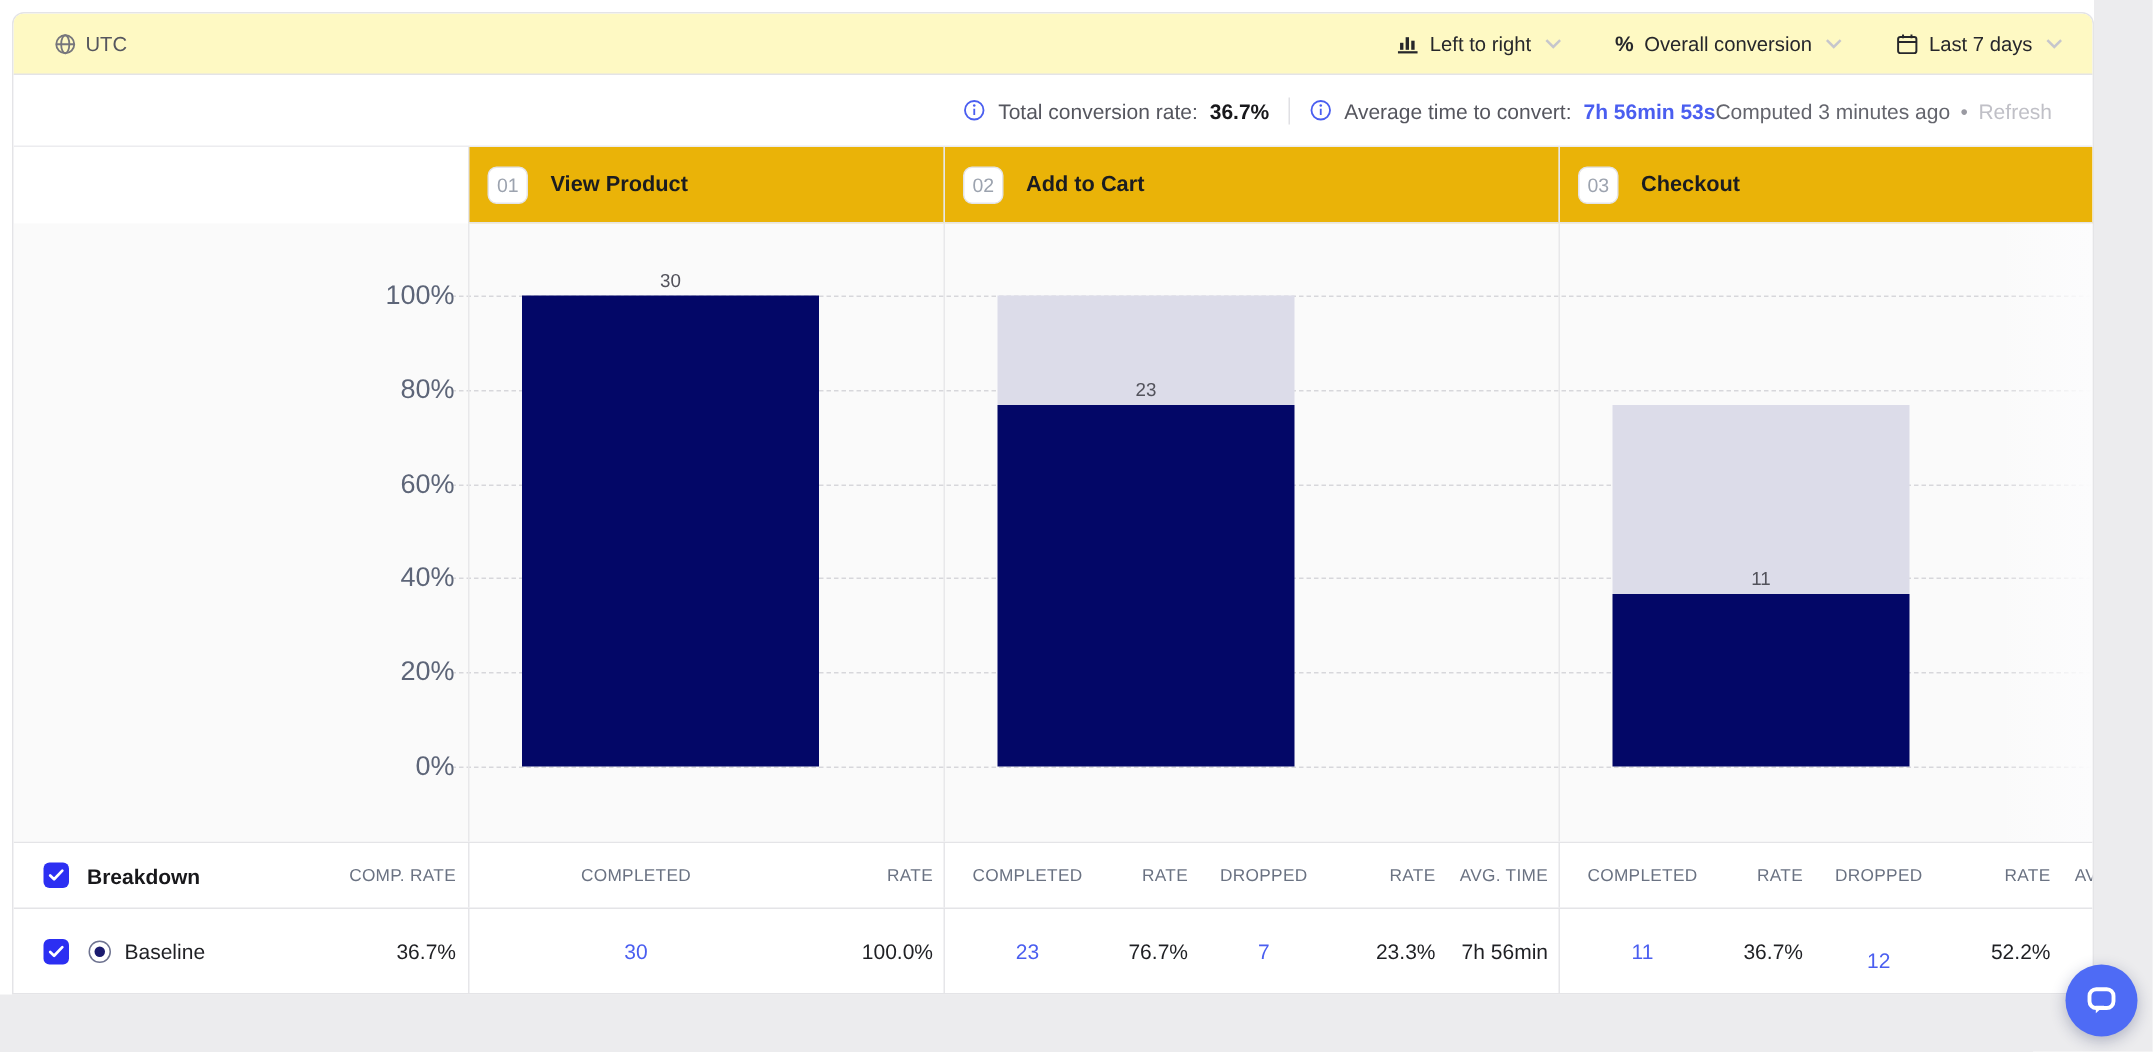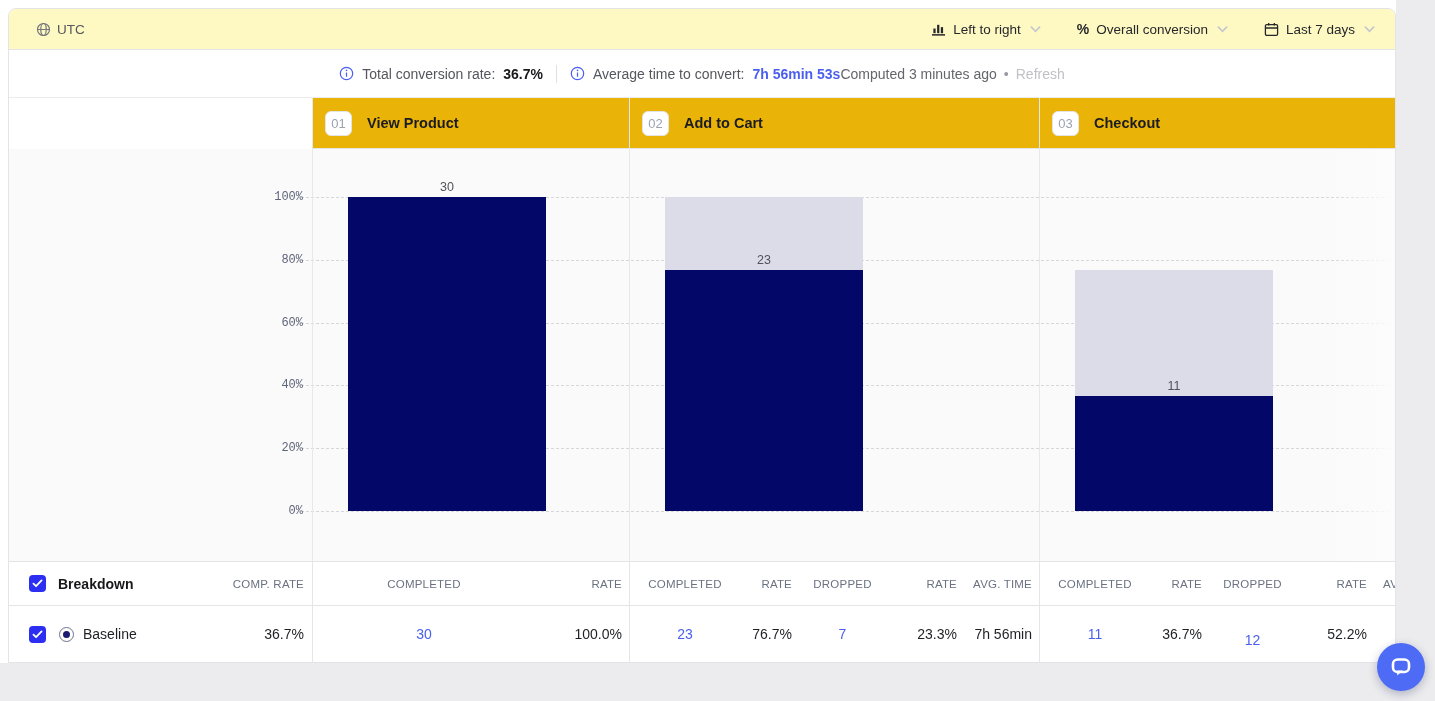--- a/index.html
+++ b/index.html
@@ -13,21 +13,21 @@
   .topbar { height:41px; background:#fef9c3; border-bottom:1px solid #e4e4e7;
             display:flex; align-items:center; justify-content:space-between; padding:0 20px 0 27px; }
   .tz { display:flex; align-items:center; gap:6px; font-size:13.5px; color:#55565e; }
   .controls { display:flex; align-items:center; }
   .control { display:flex; align-items:center; gap:7px; margin-left:36px; font-size:13.5px;
              font-weight:500; color:#26272b; cursor:pointer; }
   .control .chev { margin-left:2px; display:flex; }
 
   
   .inforow { height:48px; background:#fff; border-bottom:1px solid #ececef;
-             display:flex; align-items:center; justify-content:center; padding:0 27px; }
+             display:flex; align-items:center; justify-content:flex-end; padding:0 27px; }
   .stats { display:flex; align-items:center; gap:13px; font-size:14px; color:#55565e; }
   .stat { display:flex; align-items:center; gap:8px; }
   .stat .val-dark { font-weight:700; color:#18181b; }
   .stat .val-blue { font-weight:700; color:var(--accent); }
   .vdiv { width:1px; height:18px; background:#e0e0e4; }
   .computed { display:flex; align-items:center; gap:7px; font-size:14px; }
   .computed .when { color:#64656d; }
   .computed .dot { color:#9a9aa2; }
   .computed .refresh { color:#c0c0c7; cursor:default; }
 
@@ -38,21 +38,21 @@
   .sh-spacer { width:303px; }
   .step-h { border-left:1px solid #e6e6e9; border-bottom:1px solid #e4e4e7; background:#eab308;
             display:flex; align-items:center; gap:15px; padding-left:12px; cursor:pointer; }
   .step-num { width:27px; height:25px; border:1px solid #e4e4e7; border-radius:6px; color:#9ca3af;
               font-size:13px; display:flex; align-items:center; justify-content:center; background:#fff; }
   .step-name { font-weight:700; font-size:14.5px; color:#1b1c20; }
 
   .chart-row { position:relative; height:412px; background:#fafafa; display:flex; }
   .gridline { position:absolute; left:292px; right:0; height:0; border-top:1.5px dashed #d7d7db; z-index:0; }
   .axis-col { position:relative; width:303px; z-index:1; }
-  .y-label { position:absolute; right:9px; transform:translateY(-50%); font-size:12px; color:#5d6578;font-family:Liberation Mono, monospace; }
+  .y-label { position:absolute; right:9px; transform:translateY(-50%); font-size:18px; color:#5d6578; }
   .chart-col { position:relative; border-left:1px solid #e8e8ea; z-index:1; }
   .bar { position:absolute; left:35px; width:198px; }
   .bar-light { background:var(--lightbar); }
   .bar-dark { background:var(--navy); }
   .bar-label { position:absolute; left:35px; width:198px; height:20px; line-height:20px;
                text-align:center; font-size:12.5px; color:#52525b; }
   .fade { position:absolute; top:51px; right:0; width:64px; height:412px; z-index:2;
           background:linear-gradient(90deg, rgba(250,250,250,0), #fcfcfd); pointer-events:none; }
 
   .table-head { display:flex; height:45px; background:#fff; border-top:1px solid #e4e4e7;

